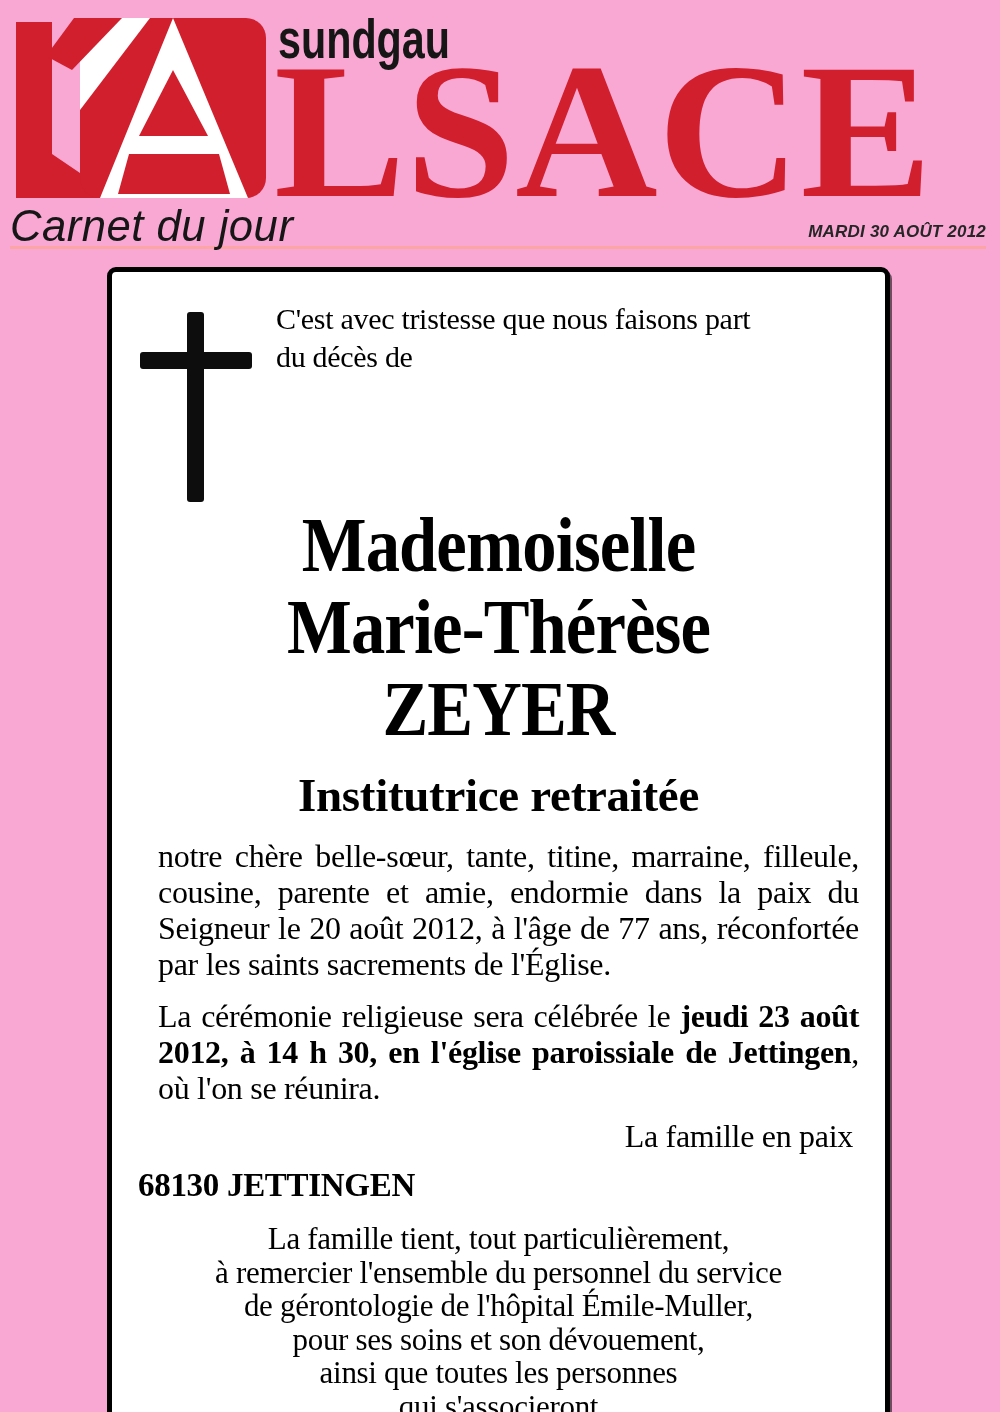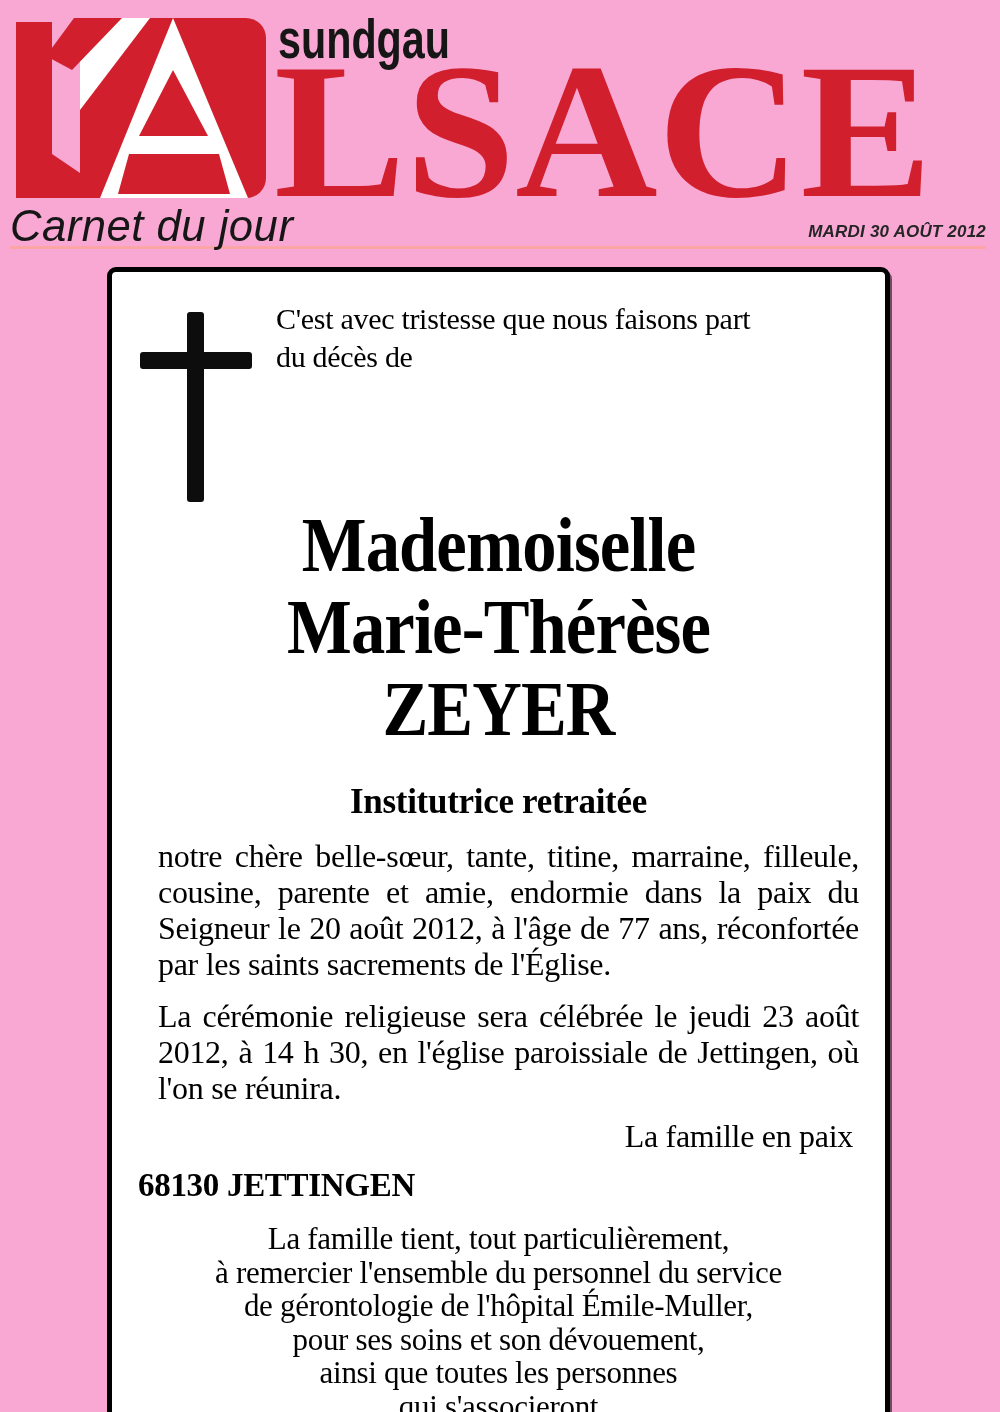--- a/index.html
+++ b/index.html
@@ -42,27 +42,27 @@
   .intro {
     flex:1; font-size:30px; line-height:38px; letter-spacing:-0.3px;
     white-space:pre-line; margin-top:6px;
   }
 
   .title-block { margin-top:0; text-align:center; }
   .title-line {
     font-size:78px; line-height:82px; font-weight:700; letter-spacing:-1px;
     transform:scaleX(0.88); transform-origin:50% 50%; white-space:nowrap;
   }
-  .subtitle { margin-top:32px; text-align:center; font-size:35px; font-weight:700; letter-spacing:-0.3px; }
+  .subtitle { margin-top:18px; text-align:center; font-size:47px; font-weight:700; letter-spacing:-0.3px; }
 
   .para {
     margin-top:16px; font-size:32px; line-height:36px; letter-spacing:-0.3px;
     text-align:justify; text-align-last:auto;margin-left:20px;
   }
-  .para b { font-weight:400; }
+  .para b { font-weight:700; }
 
   .signature { margin-top:12px; font-size:32px; text-align:right; padding-right:6px; letter-spacing:-0.3px; }
   .address { margin-top:12px; font-size:33px; font-weight:700; letter-spacing:-0.3px; }
 
   .thanks {
     margin-top:18px; font-size:31px; line-height:33.5px; letter-spacing:-0.3px;
     text-align:center; white-space:pre-line;
   }
 </style>
 </head>

